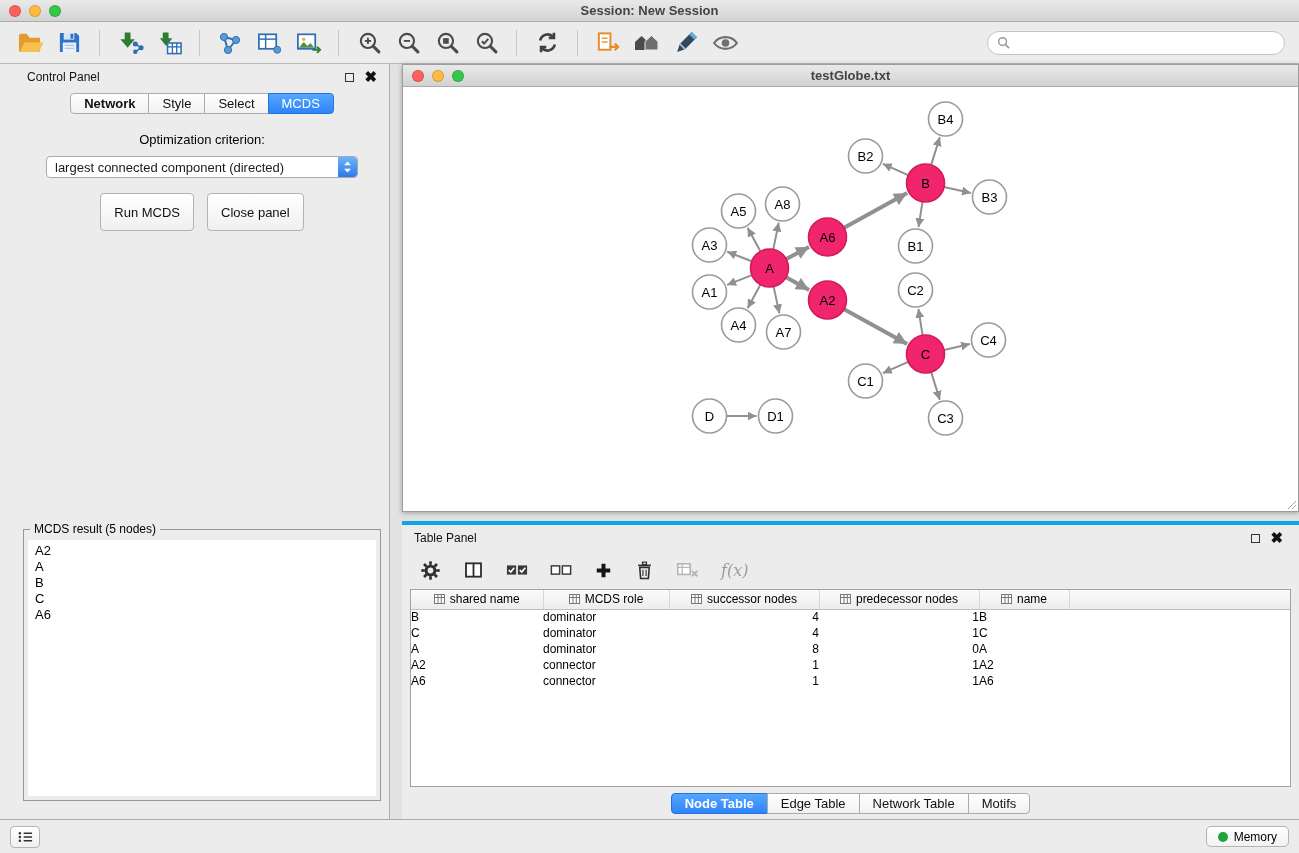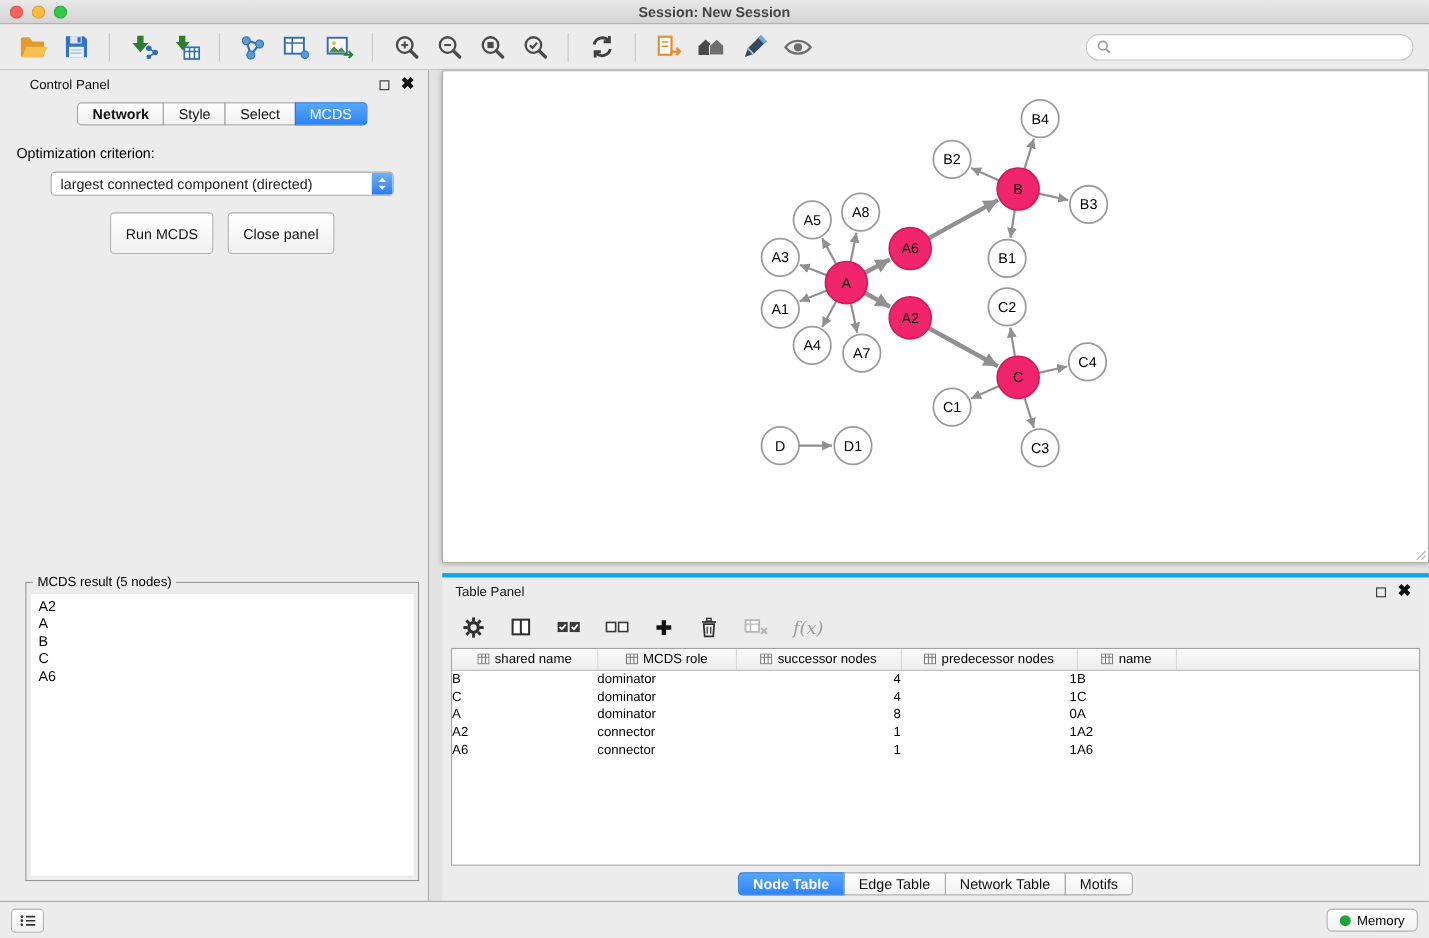--- a/index.html
+++ b/index.html
@@ -35,21 +35,21 @@
   .float-ico { width:9px; height:9px; border:1.5px solid #333; display:inline-block; }
   .close-ico { font-size:15px; font-weight:bold; color:#111; line-height:10px; }
 
   .seg-row { display:flex; justify-content:center; margin:3px auto 0; }
   .seg { background:linear-gradient(#FFFFFF,#F1F1F1); border:1px solid #ABABAB; margin-left:-1px;
          padding:2px 13px; font-size:13px; height:21px; display:flex; align-items:center; color:#111; }
   .seg:first-child { border-radius:4px 0 0 4px; margin-left:0;font-weight:bold; }
   .seg:last-child { border-radius:0 4px 4px 0; }
   .seg-active { background:linear-gradient(#55A7FD,#2E84F8); border-color:#2473DE; color:#fff; }
 
-  .opt-label { font-size:13px; margin-top:18px; color:#000; }
+  .opt-label { text-align:center; font-size:13px; margin-top:18px; color:#000; }
   .select-ctl { width:312px; height:22px; margin:9px auto 0; background:#fff; border:1px solid #ABABAB;
                 border-radius:4px; display:flex; align-items:center; font-size:13px; overflow:hidden; }
   .select-ctl .sel-text { flex:1; padding:0 8px; white-space:nowrap; }
   .sel-stepper { width:19px; height:100%; background:linear-gradient(#6FB1FC,#2D7BE8); display:flex;
                  align-items:center; justify-content:center; border-radius:0 3px 3px 0; }
   .btn-row { display:flex; justify-content:center; gap:13px; margin-top:15px; }
   .mac-btn { background:linear-gradient(#FFFFFF,#F0F0F0); border:1px solid #B3B3B3; border-radius:4px;
              font-size:13px; height:38px; padding:0 13px; color:#111; font-family:"Liberation Sans",sans-serif; }
 
   .result-box { margin:auto 8px 18px; height:272px; border:1px solid #979797; position:relative; padding:10px 4px 4px; }
@@ -290,20 +290,28 @@
             <div class="result-item">B</div>
             <div class="result-item">C</div>
             <div class="result-item">A6</div>
           </div>
       </div>
     </div>
 
     <div class="right-col">
 
       <div class="network-window">
+        <div class="net-titlebar">
+          <div class="lights">
+            <span class="light red"></span>
+            <span class="light yellow"></span>
+            <span class="light green"></span>
+          </div>
+          <div class="win-title">testGlobe.txt</div>
+        </div>
         <div class="net-canvas">
           <svg class="graph" id="graph-svg" viewBox="0 0 894 424" preserveAspectRatio="xMidYMid meet">
               <defs>
                 <marker id="arrS" viewBox="0 0 10 10" refX="10" refY="5" markerWidth="9" markerHeight="9" orient="auto" markerUnits="userSpaceOnUse">
                   <path d="M0,0 L10,5 L0,10 z" fill="#909090"></path>
                 </marker>
                 <marker id="arrL" viewBox="0 0 10 10" refX="10" refY="5" markerWidth="15" markerHeight="13" orient="auto" markerUnits="userSpaceOnUse">
                   <path d="M0,0 L10,5 L0,10 z" fill="#909090"></path>
                 </marker>
               </defs>

